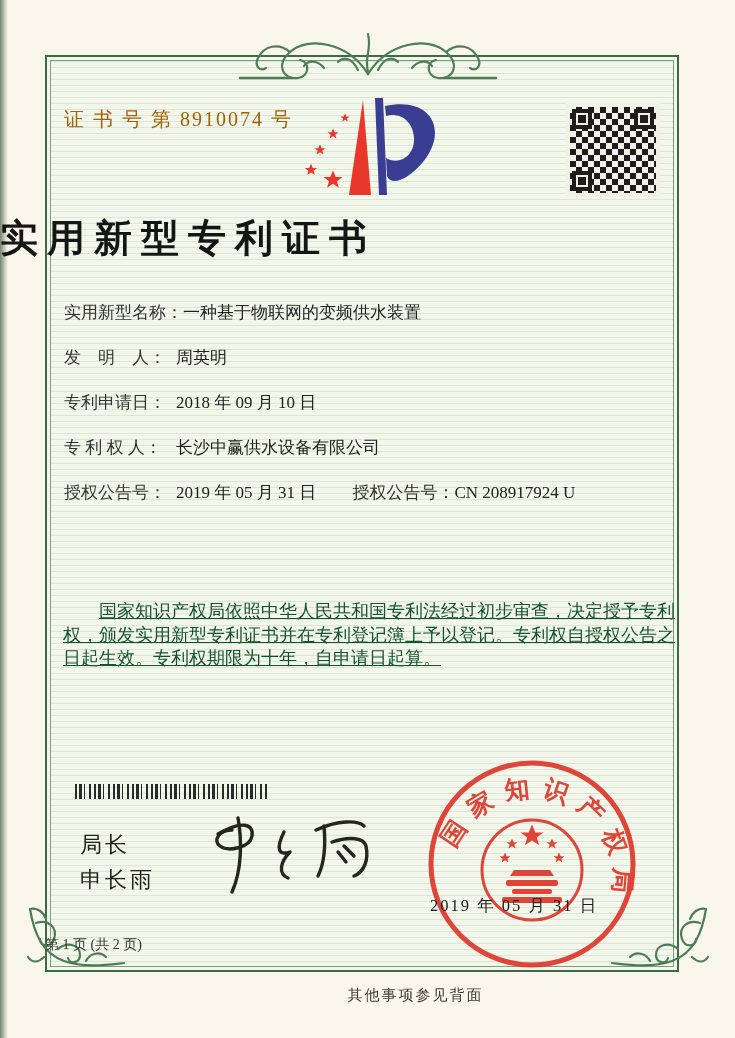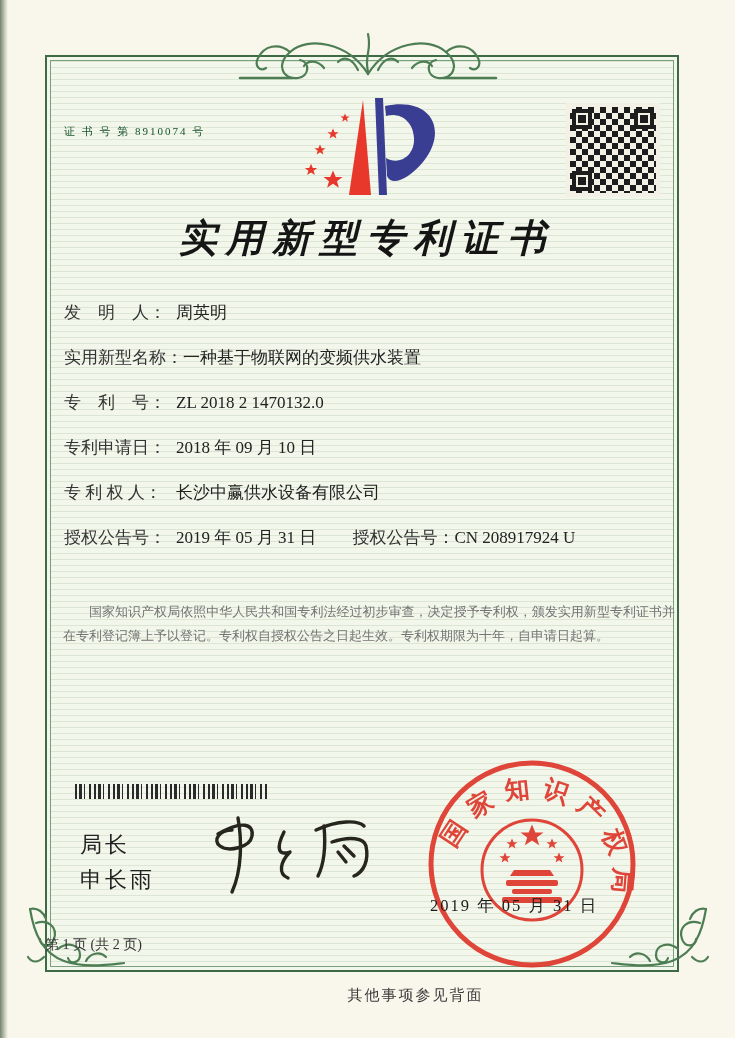--- a/index.html
+++ b/index.html
@@ -8,36 +8,36 @@
   .scan-edge-left{position:absolute;left:0;top:0;width:8px;height:100%;
         background:linear-gradient(90deg,#77836f,#c8cdbb 60%,rgba(200,205,187,0));}
   .frame{position:absolute;left:45px;top:55px;width:630px;height:913px;
         border:2px solid #3e6b46;background:#f3f6ea;}
   .frame-inner{position:absolute;inset:3px;border:1px solid #79a07c;
         background:repeating-linear-gradient(180deg,rgba(122,168,122,.20) 0 1px,rgba(122,168,122,0) 1px 6px);}
   .ornament{position:absolute;pointer-events:none;}
   .orn-top{left:238px;top:22px;width:260px;height:62px;}
   .orn-bl{left:22px;top:905px;width:104px;height:70px;}
   .orn-br{left:610px;top:905px;width:104px;height:70px;transform:scaleX(-1);}
-  .cert-no{position:absolute;left:64px;top:124px;font-size:11px;letter-spacing:2px;color:#14532d;}
+  .cert-no{position:absolute;left:64px;top:106px;font-size:20px;letter-spacing:2px;color:#a16207;}
   .logo{position:absolute;left:293px;top:96px;width:152px;height:102px;}
   .qr{position:absolute;left:570px;top:107px;width:86px;height:86px;
       background:repeating-conic-gradient(#1d1d1d 0% 25%,#f3f1e6 0% 50%) 0 0/12px 12px;
       outline:4px solid #f3f1e6;}
   .finder{position:absolute;width:12px;height:12px;background:#f3f1e6;border:4px solid #1d1d1d;}
   .finder::after{content:"";position:absolute;left:2px;top:2px;width:8px;height:8px;background:#1d1d1d;}
   .f-tl{left:2px;top:2px;} .f-tr{right:2px;top:2px;} .f-bl{left:2px;bottom:2px;}
-  .title{position:absolute;left:0;top:213px;width:733px;text-align:center;font-size:38px;
-      font-weight:bold;letter-spacing:9px;color:#151515;font-style:italic;}
+  .title{position:absolute;left:0;top:213px;width:733px;font-size:38px;
+      font-weight:bold;letter-spacing:9px;color:#151515;}
   .fields{position:absolute;left:64px;top:290px;width:608px;font-size:17px;line-height:45px;white-space:nowrap;}
   .lbl{display:inline-block;min-width:112px;white-space:pre;color:#333;}
   .val{color:#222;}
   .grant-no-pair{margin-left:32px;}
-  .paras{position:absolute;left:63px;top:600px;width:612px;font-size:13px;line-height:23.5px;
-      color:#737373;text-align:justify;}
+  .paras{position:absolute;left:63px;top:600px;width:612px;font-size:18px;line-height:23.5px;
+      color:#14532d;text-align:justify;text-decoration:underline;}
   .paras p{margin:0 0 3px 0;text-indent:2em;}
   .barcode{position:absolute;left:75px;top:784px;width:192px;height:15px;
       background:repeating-linear-gradient(90deg,#2a2a2a 0 2px,transparent 2px 4px,#2a2a2a 4px 7px,
       transparent 7px 9px,#2a2a2a 9px 10px,transparent 10px 14px,#2a2a2a 14px 16px,transparent 16px 19px);}
   .director{position:absolute;left:80px;top:827px;font-size:22px;letter-spacing:3px;color:#222;line-height:35px;}
   .signature{position:absolute;left:192px;top:812px;width:190px;height:85px;}
   .seal{position:absolute;left:426px;top:758px;width:212px;height:212px;opacity:.92;}
   .seal-date{position:absolute;left:430px;top:895px;font-size:16.5px;letter-spacing:2px;color:#1c1c1c;}
   .page-info{position:absolute;left:45px;top:936px;width:630px;font-size:14px;color:#333;}
   .back-note{position:absolute;left:0;top:986px;width:735px;text-align:center;font-size:15px;color:#3a3a3a;letter-spacing:2px;padding-left:48px;}
@@ -106,27 +106,24 @@
   <div class="qr">
     <div class="finder f-tl"></div>
     <div class="finder f-tr"></div>
     <div class="finder f-bl"></div>
   </div>
 
   <div class="title">实用新型专利证书</div>
 
   <div class="fields">
     <div>
-      <span class="lbl">发　明　人：</span><span class="val">周英明</span>
-    </div>
-    <div>
       <span class="lbl">实用新型名称：</span><span class="val">一种基于物联网的变频供水装置</span>
     </div>
     <div>
-      <span class="lbl">专　利　号：</span><span class="val">ZL 2018 2 1470132.0</span>
+      <span class="lbl">发　明　人：</span><span class="val">周英明</span>
     </div>
     <div>
       <span class="lbl">专利申请日：</span><span class="val">2018 年 09 月 10 日</span>
     </div>
     <div>
       <span class="lbl">专 利 权 人：</span><span class="val">长沙中赢供水设备有限公司</span>
     </div>
     <div>
       <span>
         <span class="lbl">授权公告号：</span><span class="val">2019 年 05 月 31 日</span>

